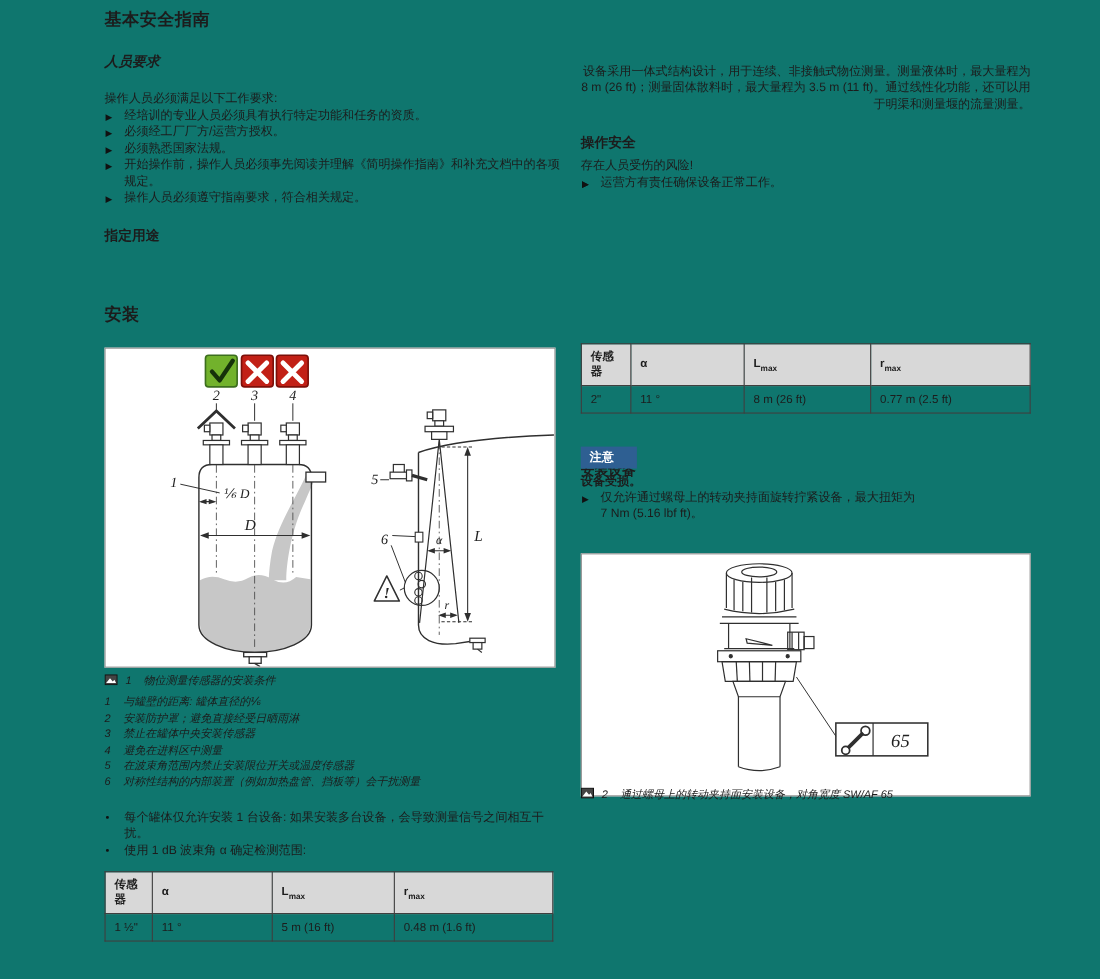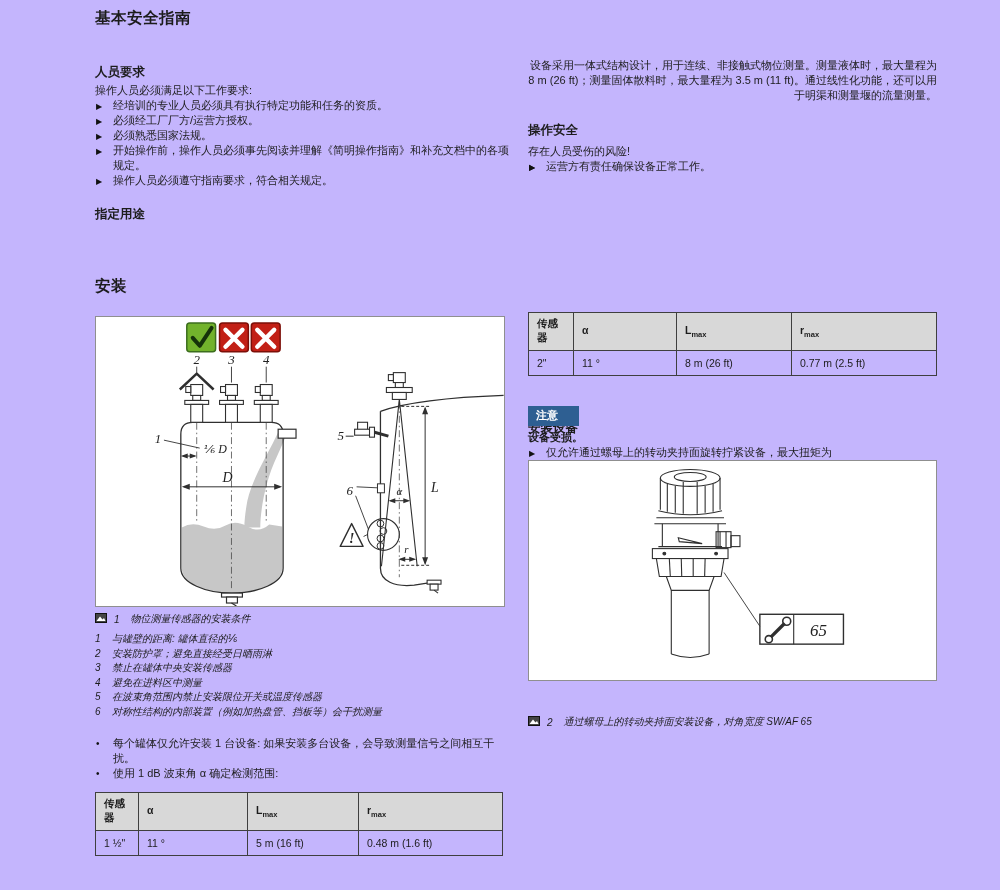--- a/index.html
+++ b/index.html
@@ -1,16 +1,16 @@
 <!DOCTYPE html>
 <html><head>
 <meta charset="utf-8">
 <style>
   html,body{margin:0;padding:0;background:#ffffff;}
-  .page{position:relative;width:1000px;height:890px;background:#c4b5fd;overflow:hidden;
+  .page{position:relative;width:1000px;height:890px;background:#0f766e;overflow:hidden;
         font-family:"Liberation Sans","DejaVu Sans",sans-serif;color:#1c1c1c;}
   .col{position:absolute;top:0;}
   .col-left{left:95px;width:415px;}
   .col-right{left:528px;width:409px;}
   .abs{position:absolute;left:0;}
   h1.doc{font-size:15.5px;font-weight:bold;margin:0;letter-spacing:.5px;}
   h2.doc{font-size:12.5px;font-weight:bold;margin:0;}
   .body-txt{font-size:11px;line-height:15px;margin:0;}
   ul.plist{list-style:none;margin:0;padding:0;font-size:11px;line-height:15px;}
   ul.plist li{position:relative;padding-left:18px;}
@@ -35,21 +35,21 @@
 </style>
 </head>
 <body>
 
 <div class="page">
 
   <div class="col col-left">
 
     <h1 class="doc abs" style="top:8px;">基本安全指南</h1>
 
-    <h2 class="doc abs" style="top:64px;">人员要求</h2>
+    <h2 class="doc abs" style="top:48px;font-style:italic;">人员要求</h2>
 
     <p class="body-txt abs" style="top:83px;">操作人员必须满足以下工作要求:</p>
 
     <ul class="plist abs" style="top:98px;width:415px;">
       <li><span class="marker">▶</span><span>经培训的专业人员必须具有执行特定功能和任务的资质。</span></li>
       <li><span class="marker">▶</span><span>必须经工厂厂方/运营方授权。</span></li>
       <li><span class="marker">▶</span><span>必须熟悉国家法规。</span></li>
       <li><span class="marker">▶</span><span>开始操作前，操作人员必须事先阅读并理解《简明操作指南》和补充文档中的各项规定。</span></li>
       <li><span class="marker">▶</span><span>操作人员必须遵守指南要求，符合相关规定。</span></li>
     </ul>
@@ -327,21 +327,21 @@
     <p class="bold-line abs" style="top:430px;">设备受损。</p>
 
     <ul class="plist abs" style="top:445px;width:409px;">
       <li>
         <span class="marker">▶</span>
         <span style="display:block">仅允许通过螺母上的转动夹持面旋转拧紧设备，最大扭矩为</span>
         <span style="display:block">7 Nm (5.16 lbf ft)。</span>
       </li>
     </ul>
 
-    <div class="figure-box abs" style="top:460px;width:407px;height:219px;text-align:center;">
+    <div class="figure-box abs" style="top:503px;width:407px;height:219px;text-align:center;">
       <svg width="407" height="219" viewBox="0 0 409 220">
         <g stroke="#2f2f2f" fill="none" stroke-width="1.1">
 
           <g>
             <ellipse cx="162" cy="17" rx="30" ry="8.5"></ellipse>
             <ellipse cx="162" cy="16" rx="16" ry="4.5"></ellipse>
             <line x1="132" y1="17" x2="132" y2="49"></line>
             <line x1="192" y1="17" x2="192" y2="49"></line>
             <line x1="139" y1="23" x2="139" y2="51"></line>
             <line x1="147" y1="25" x2="147" y2="52"></line>

